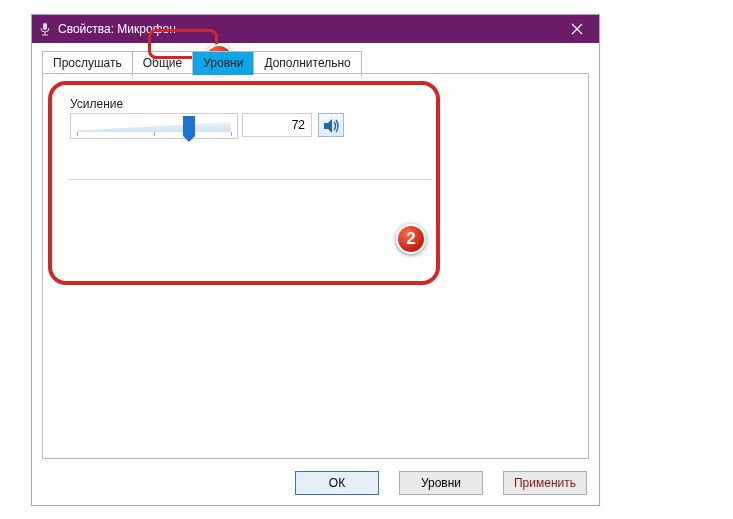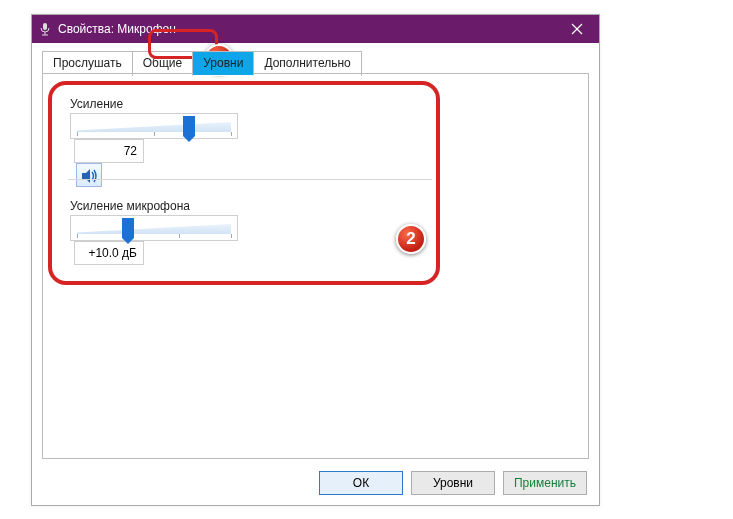--- a/index.html
+++ b/index.html
@@ -48,40 +48,40 @@
   .thumb::after {
     content: ""; position: absolute; left: 0; bottom: -6px; border-left: 6px solid transparent;
     border-right: 6px solid transparent; border-top: 6px solid #1c72d4;
   }
 
   .val-box { display:inline-block; width: 70px; height: 24px; border: 1px solid #cfcfcf; margin-left: 4px; text-align: right; padding: 4px 6px 0 0; vertical-align: top; background:#fff; }
 
   .mute-btn { display:inline-block; width: 26px; height: 24px; border: 1px solid #9bb8e6; background: linear-gradient(#f4f9ff,#dcebfd); margin-left: 6px; vertical-align: top; position: relative; cursor:pointer; }
   .mute-btn svg { position:absolute; left:4px; top:3px; }
 
-  .row { display:flex; align-items:flex-start;flex-direction:column; }
+  .row { display:flex; align-items:flex-start; }
 
   .divider { position:absolute; left: 14px; right: 2px; top: 92px; height:1px; background:#d8d8d8; }
 
   
   .badge {
     position: absolute; width: 30px; height: 30px; border-radius: 50%;
     background: radial-gradient(circle at 35% 30%, #ff6a4a, #c21f13 70%);
     border: 2px solid #fff; box-shadow: 0 1px 4px rgba(0,0,0,0.5);
     color: #fff; font-weight: bold; font-size: 17px; display:flex; align-items:center; justify-content:center;
     pointer-events:none;
   }
   .badge1 { left: 204px; top: 44px; }
   .badge2 { left: 396px; top: 224px; }
 
   
-  .btnbar { position: absolute; right: 12px; bottom: 10px; display:flex; gap: 8px; }
+  .btnbar { position: absolute; right: 12px; bottom: 10px; display:flex; gap: 20px; }
   .btn { width: 84px; height: 24px; border: 1px solid #adadad; background: #e9e9e9; text-align:center; padding-top:4px; cursor:pointer; }
   .btn.primary { border: 1px solid #2a78d0; background:#e6f0fb; }
-  .btn.disabled { color: #15803d; cursor:default; }
+  .btn.disabled { color: #7f1d1d; cursor:default; }
 
 </style>
 </head>
 <body>
 
 <div class="outer">
   <div class="titlebar">
     <span class="mic-ico">
       <svg width="10" height="14" viewBox="0 0 10 14">
           <rect x="3" y="1" width="4" height="7" rx="2" fill="#dcdcdc"></rect>
@@ -129,36 +129,20 @@
               <polygon points="1,6 5,6 9,2 9,16 5,12 1,12" fill="#2363b5"></polygon>
               <path d="M11 5 Q14 9 11 13" stroke="#2363b5" fill="none" stroke-width="1.4"></path>
               <path d="M13 3 Q17 9 13 15" stroke="#2363b5" fill="none" stroke-width="1.4"></path>
             </svg>
           </div>
         </div>
       </div>
 
       <div class="divider"></div>
 
-      <div class="section2">
-        <div class="sec-label">Усиление микрофона</div>
-        <div class="row">
-          <div class="slider-wrap">
-            <div class="slider-track-bg"></div>
-            <div class="slider-ticks">
-                <span style="left:0%"></span>
-                <span style="left:33%"></span>
-                <span style="left:66%"></span>
-                <span style="left:100%"></span>
-              </div>
-            <div class="thumb" style="left:57.48px"></div>
-          </div>
-          <div class="val-box">+10.0 дБ</div>
-        </div>
-      </div>
     </div>
 
     <div class="btnbar">
       <div class="btn primary">ОК</div>
       <div class="btn">Уровни</div>
       <div class="btn disabled">Применить</div>
     </div>
   </div>
 </div>
 

